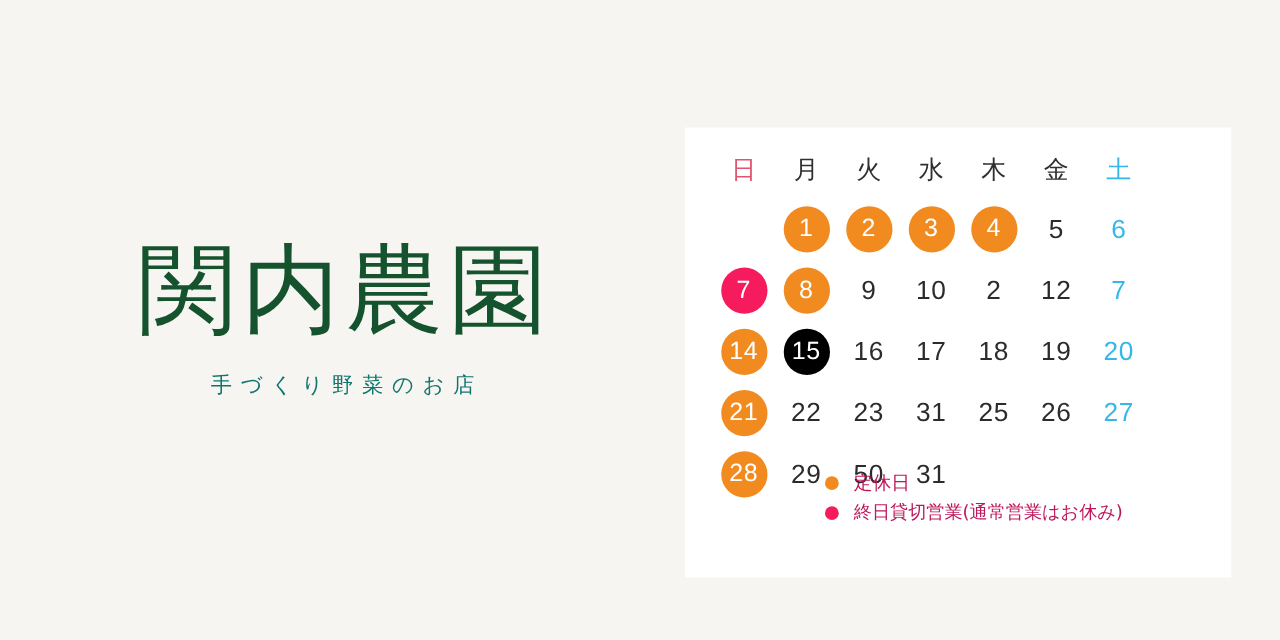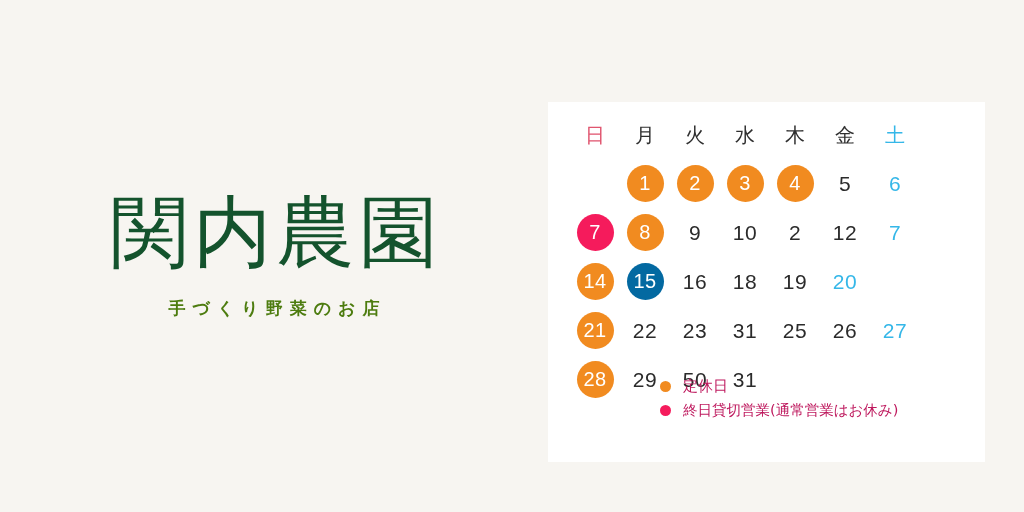--- a/index.html
+++ b/index.html
@@ -37,22 +37,22 @@
     line-height: 1.0;
     font-weight: 300;
     color: #14532d;
     letter-spacing: 5px;
     text-indent: 5px;
   }
   #logo-tagline {
     margin-top: 26px;
     font-family: "DejaVu Sans", "Liberation Sans", sans-serif;
     font-size: 17px;
-    font-weight: 700;
-    color: #4d7c0f;
+    font-weight: 400;
+    color: #0f766e;
     letter-spacing: 7px;
     text-indent: 7px;
   }
 
   
   #calendar-card {
     position: absolute;
     left: 548px;
     top: 102px;
     width: 437px;
@@ -109,21 +109,21 @@
     border-radius: 50%;
     color: #ffffff;
     display: flex;
     align-items: center;
     justify-content: center;
     font-size: 20px;
     box-sizing: border-box;
     padding-bottom: 1px;
   }
   .day.mk-orange { background: #f18b20; }
-  .day.mk-green  { background: #0369a1; }
+  .day.mk-green  { background: #000000; }
   .day.mk-pink   { background: #f51b5c; }
 
   
   #legend {
     position: absolute;
     left: 112px;
     top: 272px;
     width: 320px;
   }
   .legend-row {
@@ -239,20 +239,23 @@
         </div>
         <div class="cal-row">
           <div class="cal-cell">
             <span class="day marked mk-orange">14</span>
           </div>
           <div class="cal-cell">
             <span class="day marked mk-green">15</span>
           </div>
           <div class="cal-cell">
             <span class="day">16</span>
+          </div>
+          <div class="cal-cell">
+            <span class="day">17</span>
           </div>
           <div class="cal-cell">
             <span class="day">18</span>
           </div>
           <div class="cal-cell">
             <span class="day">19</span>
           </div>
           <div class="cal-cell">
             <span class="day sat">20</span>
           </div>

